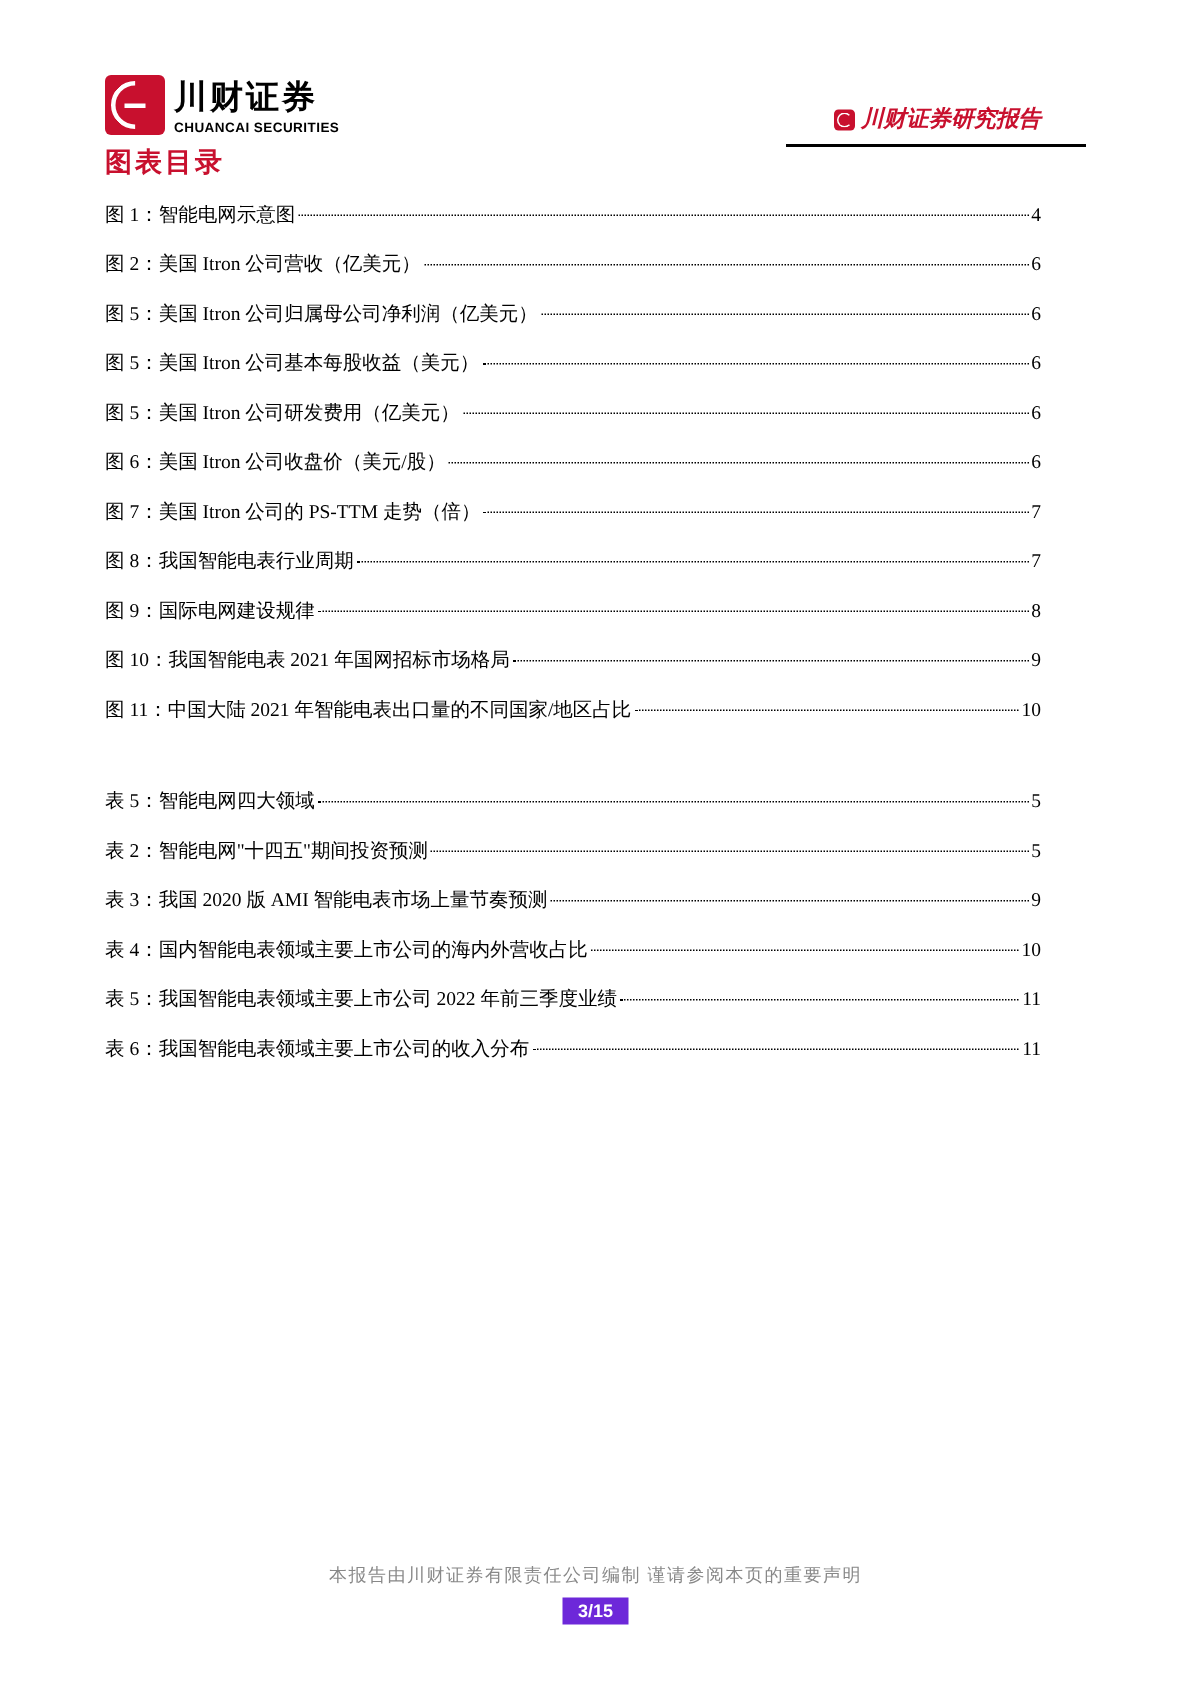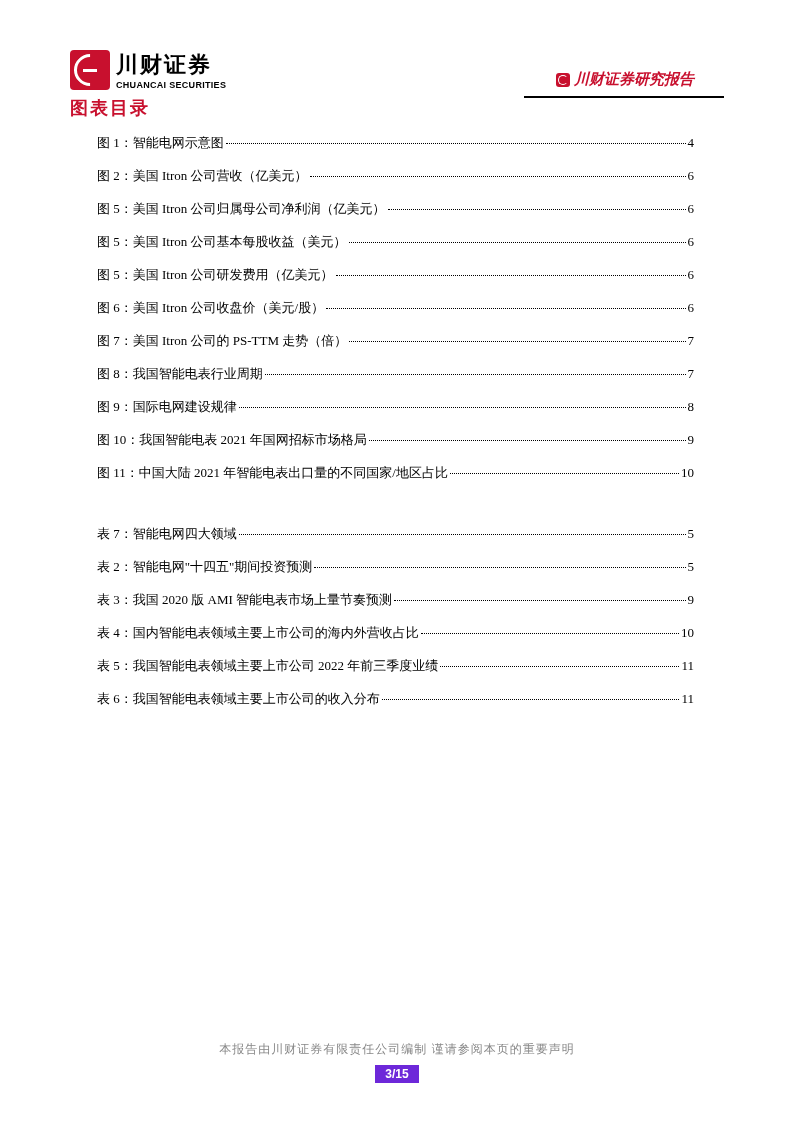--- a/index.html
+++ b/index.html
@@ -123,21 +123,20 @@
     .toc-list {
       list-style: none;
     }
     .toc-item {
       display: flex;
       align-items: baseline;
       font-size: 13px;
       color: #000;
       margin-bottom: 15px;
       font-family: "SimSun", serif;
-      margin-left: 27px;
     }
     .toc-label {
       white-space: nowrap;
     }
     .toc-dots {
       flex: 1;
       border-bottom: 1.5px dotted #000;
       margin: 0 2px;
       position: relative;
       bottom: 3px;
@@ -247,21 +246,21 @@
         <span class="toc-label">图 11：中国大陆 2021 年智能电表出口量的不同国家/地区占比</span>
         <span class="toc-dots"></span>
         <span class="toc-page">10</span>
       </li>
     </ul>
 
   <div class="toc-section-gap"></div>
 
   <ul class="toc-list" id="tables-list">
       <li class="toc-item">
-        <span class="toc-label">表 7：智能电网四大领域</span>
+        <span class="toc-label">表 5：智能电网四大领域</span>
         <span class="toc-dots"></span>
         <span class="toc-page">5</span>
       </li>
       <li class="toc-item">
         <span class="toc-label">表 2：智能电网"十四五"期间投资预测</span>
         <span class="toc-dots"></span>
         <span class="toc-page">5</span>
       </li>
       <li class="toc-item">
         <span class="toc-label">表 3：我国 2020 版 AMI 智能电表市场上量节奏预测</span>

